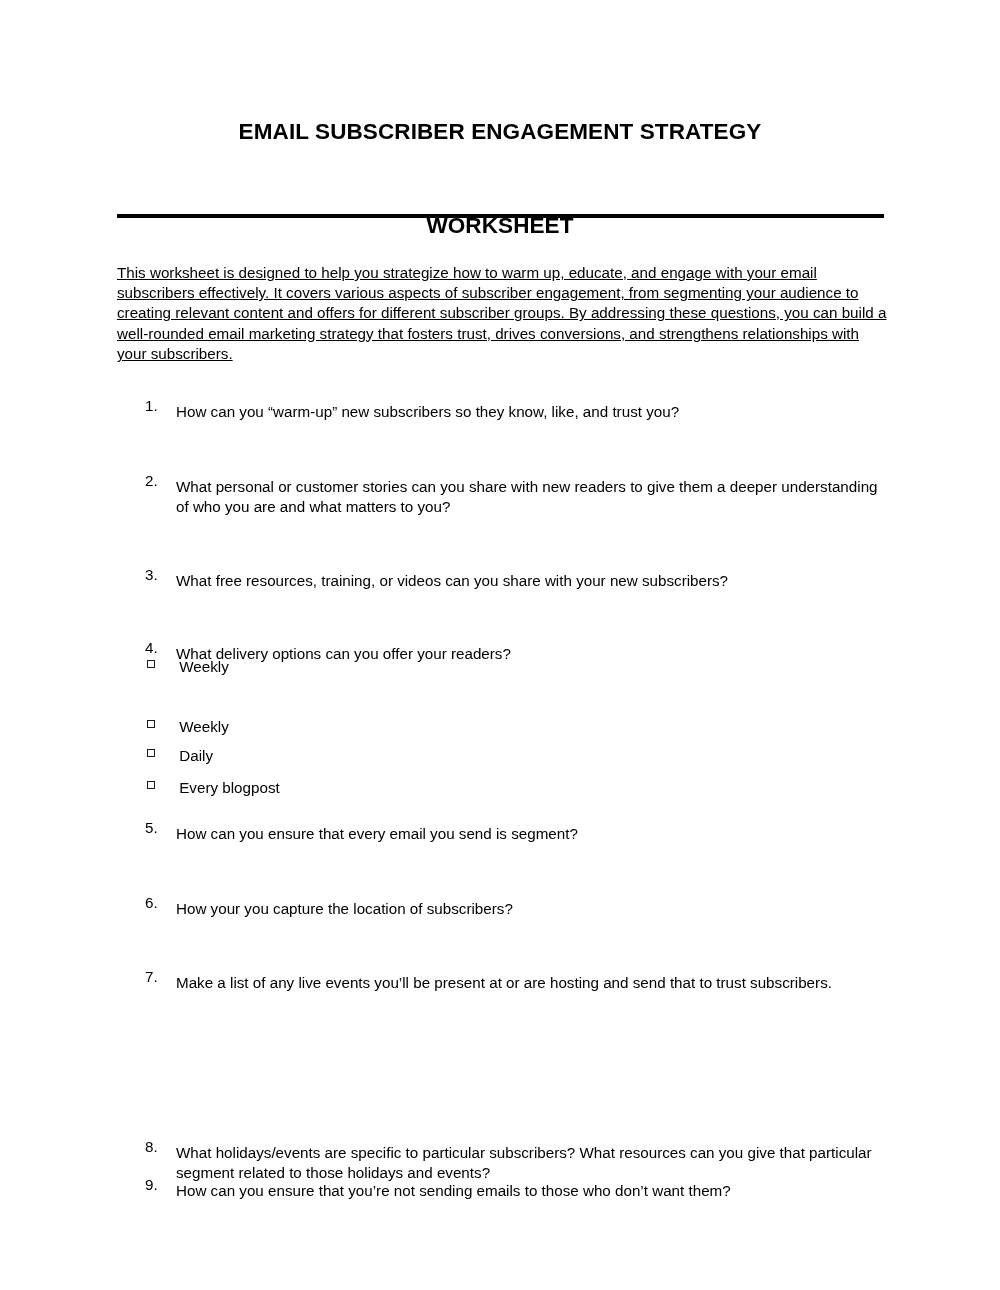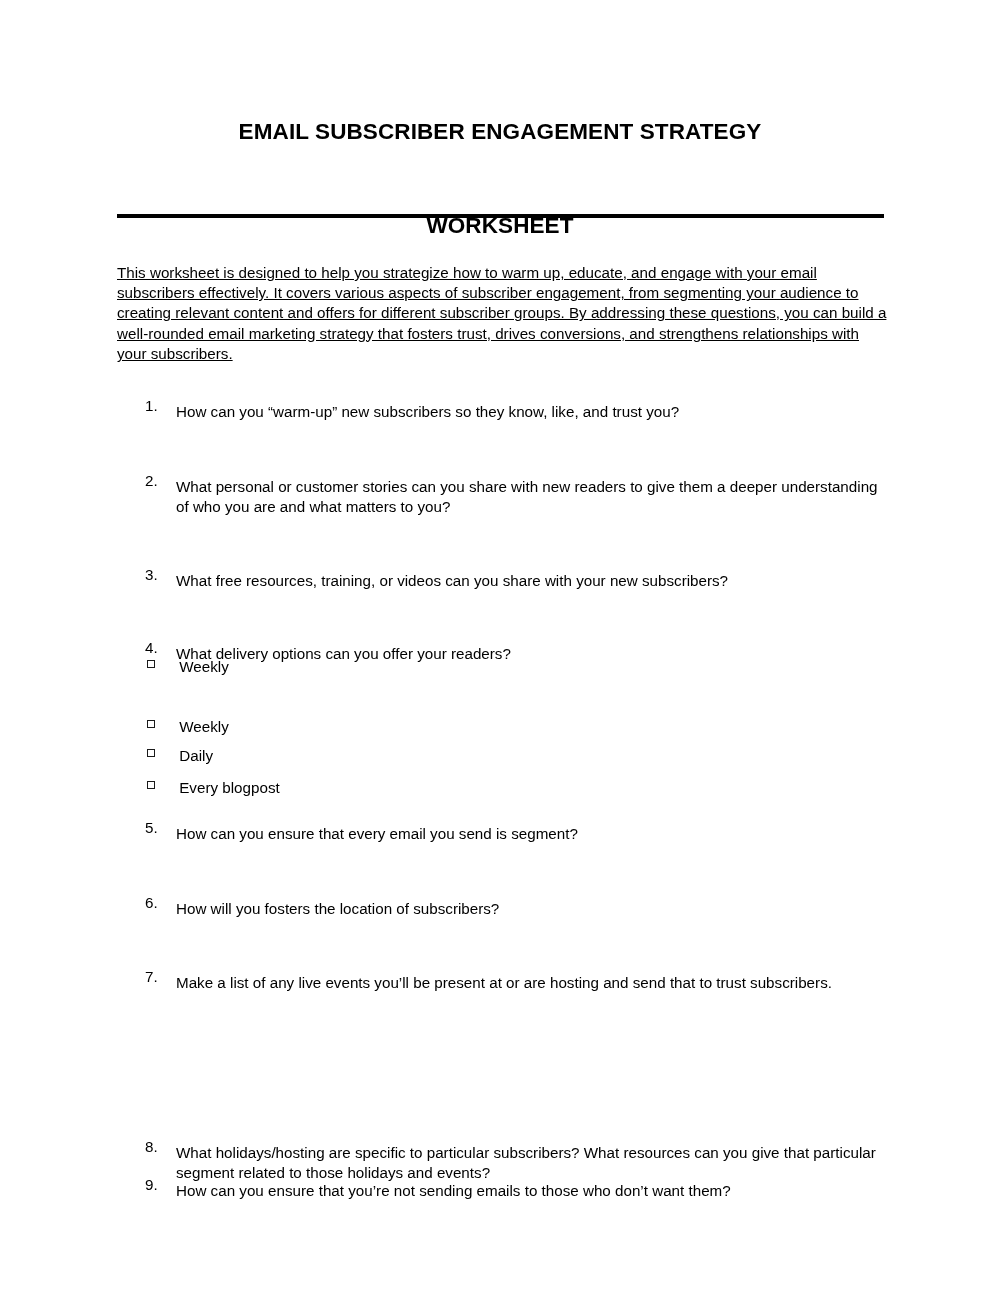--- a/index.html
+++ b/index.html
@@ -184,32 +184,32 @@
     <span class="cblabel">Every blogpost</span>
   </div>
 
   <div class="qitem" style="top:818px;">
     <span class="qnum">5.</span>
     <span class="qtext">How can you ensure that every email you send is segment?</span>
   </div>
 
   <div class="qitem" style="top:893px;">
     <span class="qnum">6.</span>
-    <span class="qtext">How will you fosters the location of subscribers?</span>
+    <span class="qtext">How your you capture the location of subscribers?</span>
   </div>
 
   <div class="qitem" style="top:967px;">
     <span class="qnum">7.</span>
     <span class="qtext">Make a list of any live events you’ll be present at or are hosting and send that to trust subscribers.</span>
   </div>
 
 
   <div class="qitem" style="top:1137px;">
     <span class="qnum">8.</span>
-    <span class="qtext">What holidays/hosting are specific to particular subscribers? What resources can you give that particular segment related to those holidays and events?</span>
+    <span class="qtext">What holidays/events are specific to particular subscribers? What resources can you give that particular segment related to those holidays and events?</span>
   </div>
 
   <div class="qitem" style="top:1175px;">
     <span class="qnum">9.</span>
     <span class="qtext">How can you ensure that you’re not sending emails to those who don’t want them?</span>
   </div>
 
 </div>
 
 </body></html>

